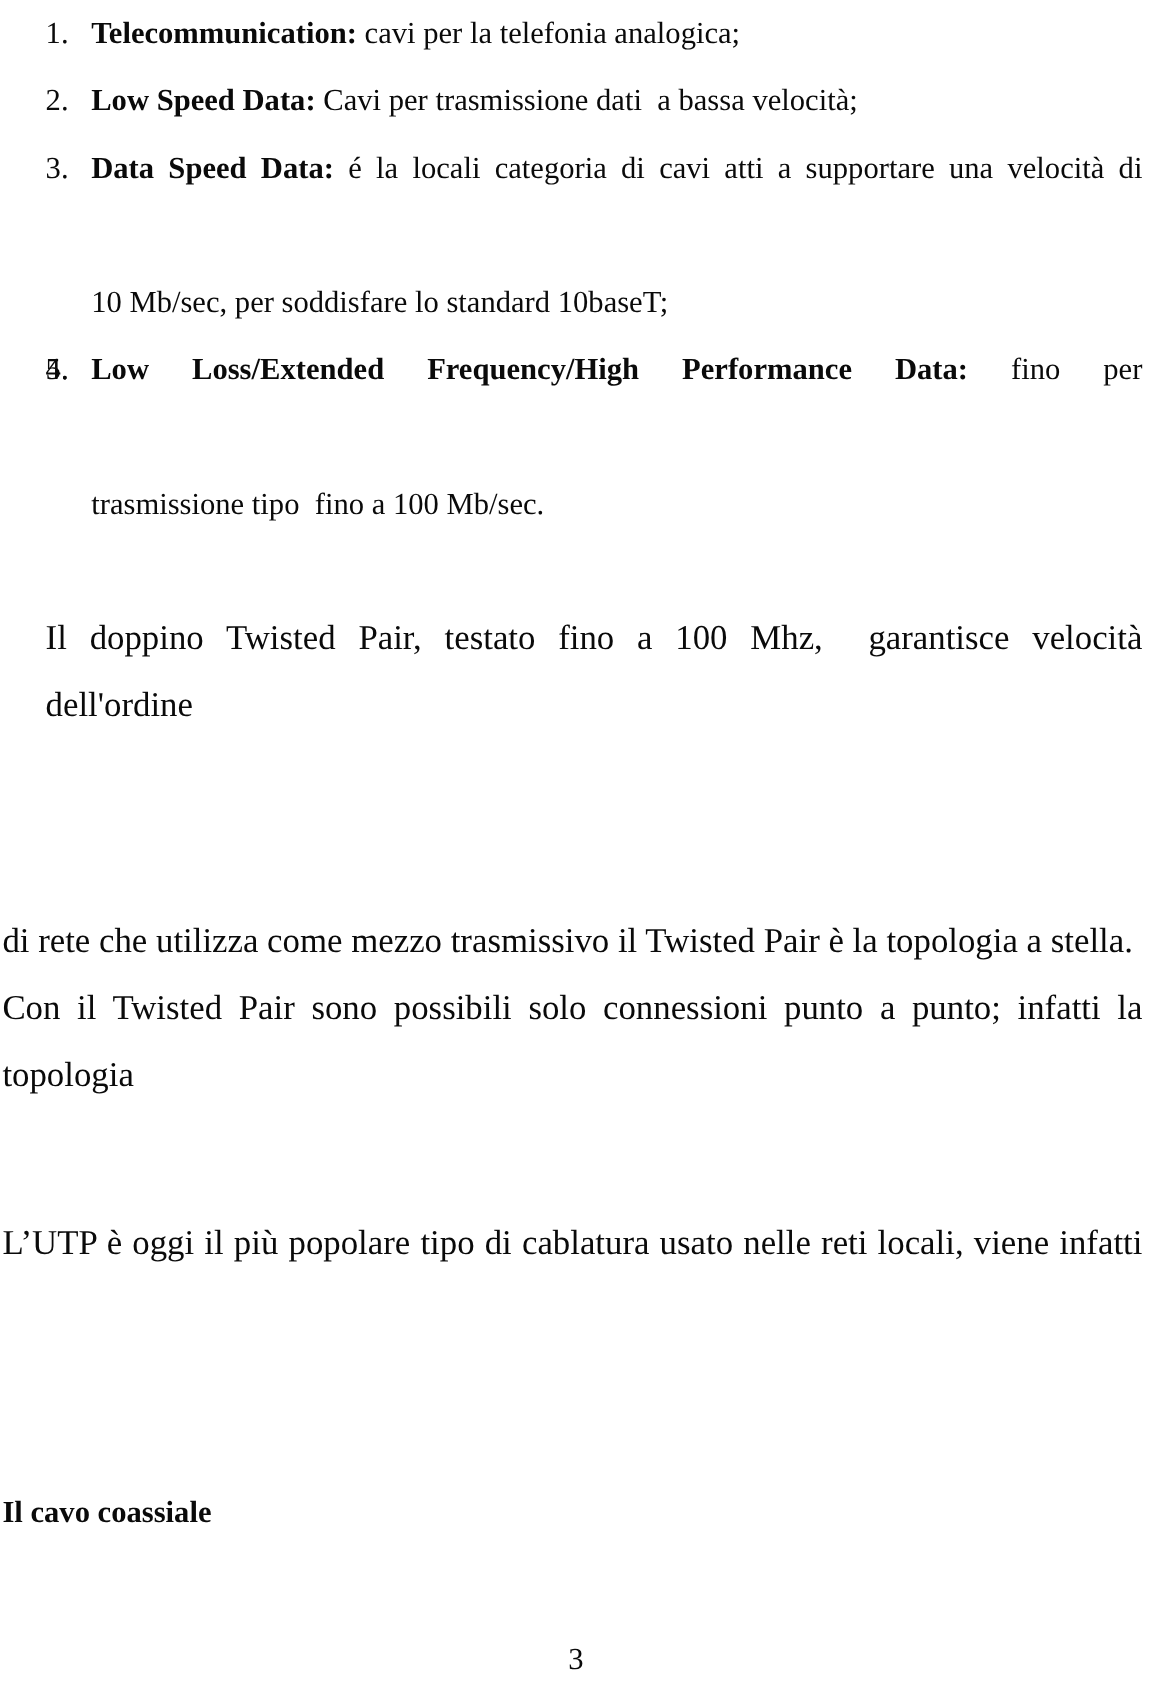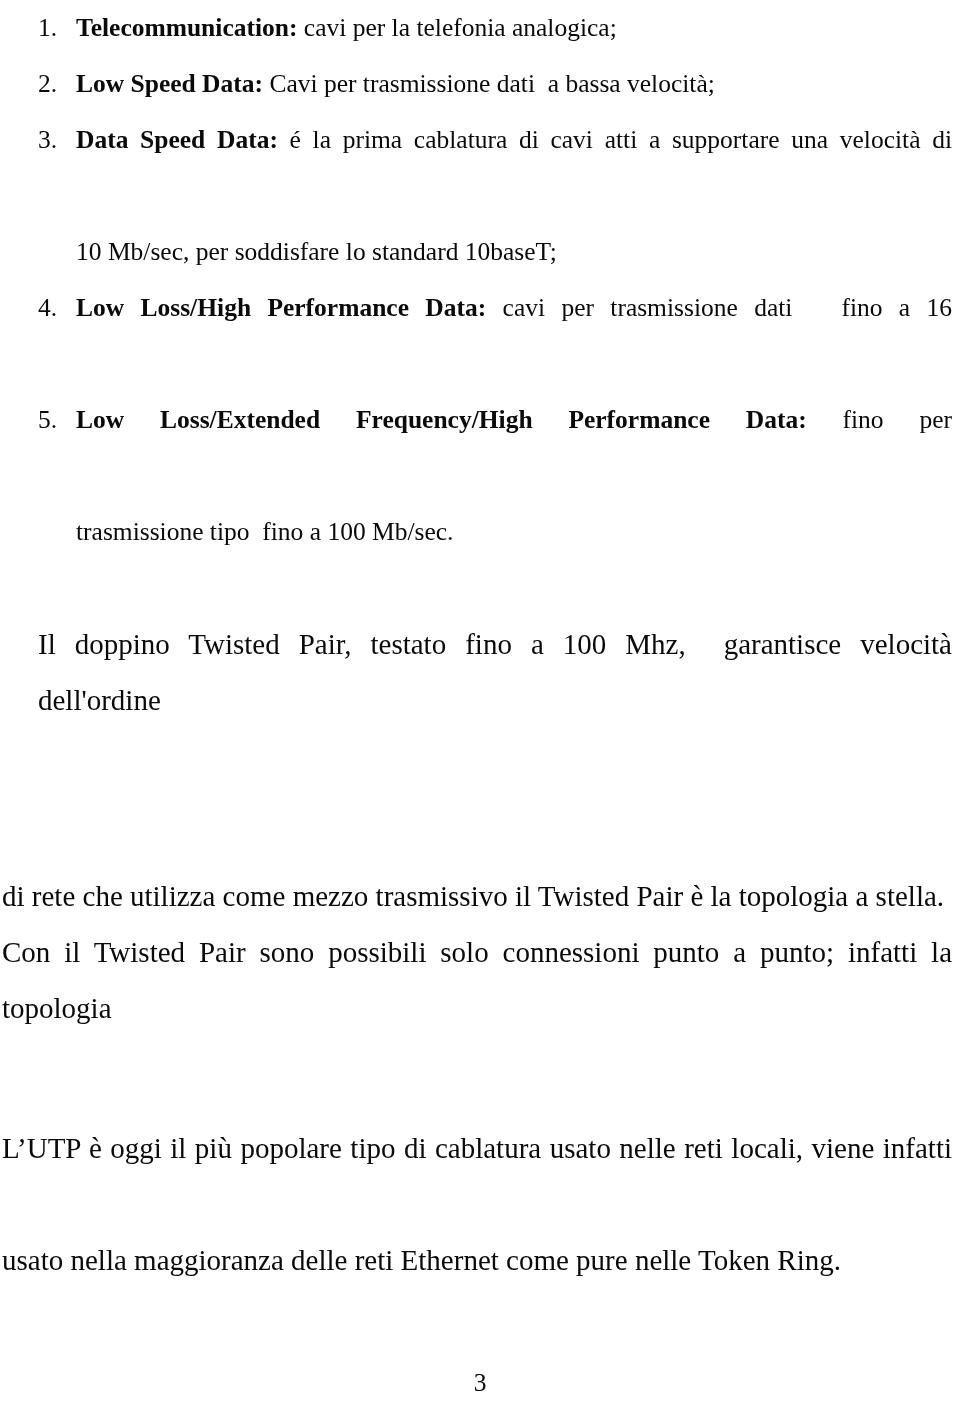--- a/index.html
+++ b/index.html
@@ -137,28 +137,27 @@
         </li>
         <li>
           <span class="marker">2.</span>
           <span class="li-body">
             <span class="row l"><b>Low Speed Data:</b><span> Cavi per trasmissione dati  a bassa velocità;</span></span>
           </span>
         </li>
         <li>
           <span class="marker">3.</span>
           <span class="li-body">
-            <span class="row j"><b>Data Speed Data:</b><span> é la prima cablatura di cavi atti a supportare una velocità di</span></span>
+            <span class="row j"><b>Data Speed Data:</b><span> é la locali categoria di cavi atti a supportare una velocità di</span></span>
             <span class="row l">10 Mb/sec, per soddisfare lo standard 10baseT;</span>
           </span>
         </li>
         <li>
           <span class="marker">4.</span>
           <span class="li-body">
-            <span class="row j"><b>Low Loss/High Performance Data:</b><span> cavi per trasmissione dati   fino a 16</span></span>
           </span>
         </li>
         <li>
           <span class="marker">5.</span>
           <span class="li-body">
             <span class="row j"><b>Low Loss/Extended Frequency/High Performance Data:</b><span> fino per</span></span>
             <span class="row l">trasmissione tipo  fino a 100 Mb/sec.</span>
           </span>
         </li>
       </ol>
@@ -170,21 +169,20 @@
           <span class="row j">Il doppino Twisted Pair, testato fino a 100 Mhz,  garantisce velocità dell'ordine</span>
         </div>
         <div class="spacer-84"></div>
         <div class="para">
           <span class="row l">di rete che utilizza come mezzo trasmissivo il Twisted Pair è la topologia a stella.</span>
           <span class="row j">Con il Twisted Pair sono possibili solo connessioni punto a punto; infatti la topologia</span>
         </div>
         <div class="spacer-28"></div>
         <div class="para">
           <span class="row j">L’UTP è oggi il più popolare tipo di cablatura usato nelle reti locali, viene infatti</span>
-          <span class="row l">usato nella maggioranza delle reti Ethernet come pure nelle Token Ring.</span>
         </div>
       </div>
 
     <div class="spacer-112"></div>
 
     <div class="heading">Il cavo coassiale</div>
 
   </div>
 
   <div class="pagenum">3</div>

